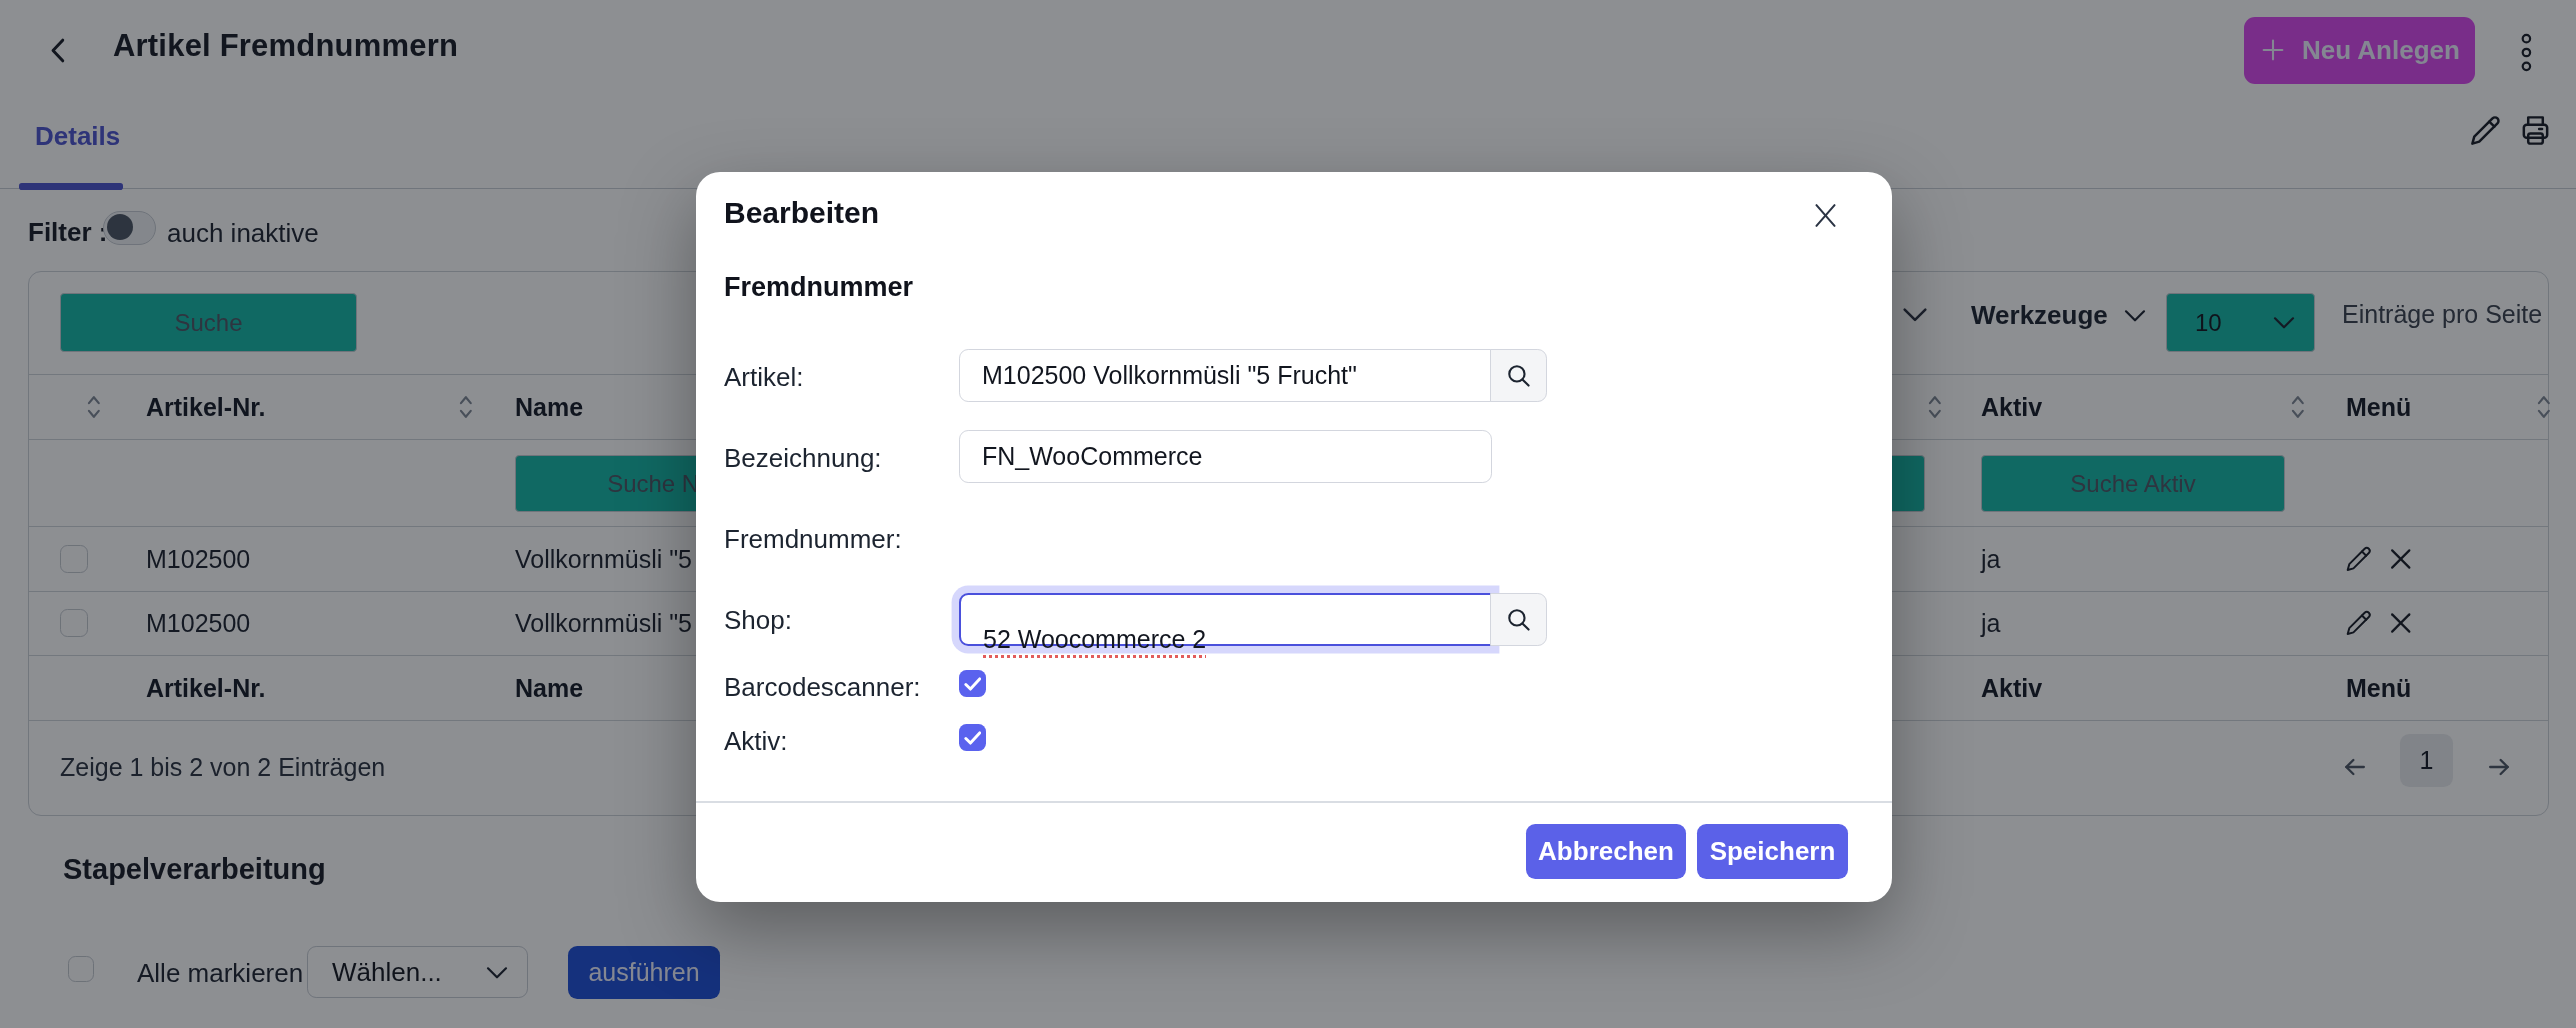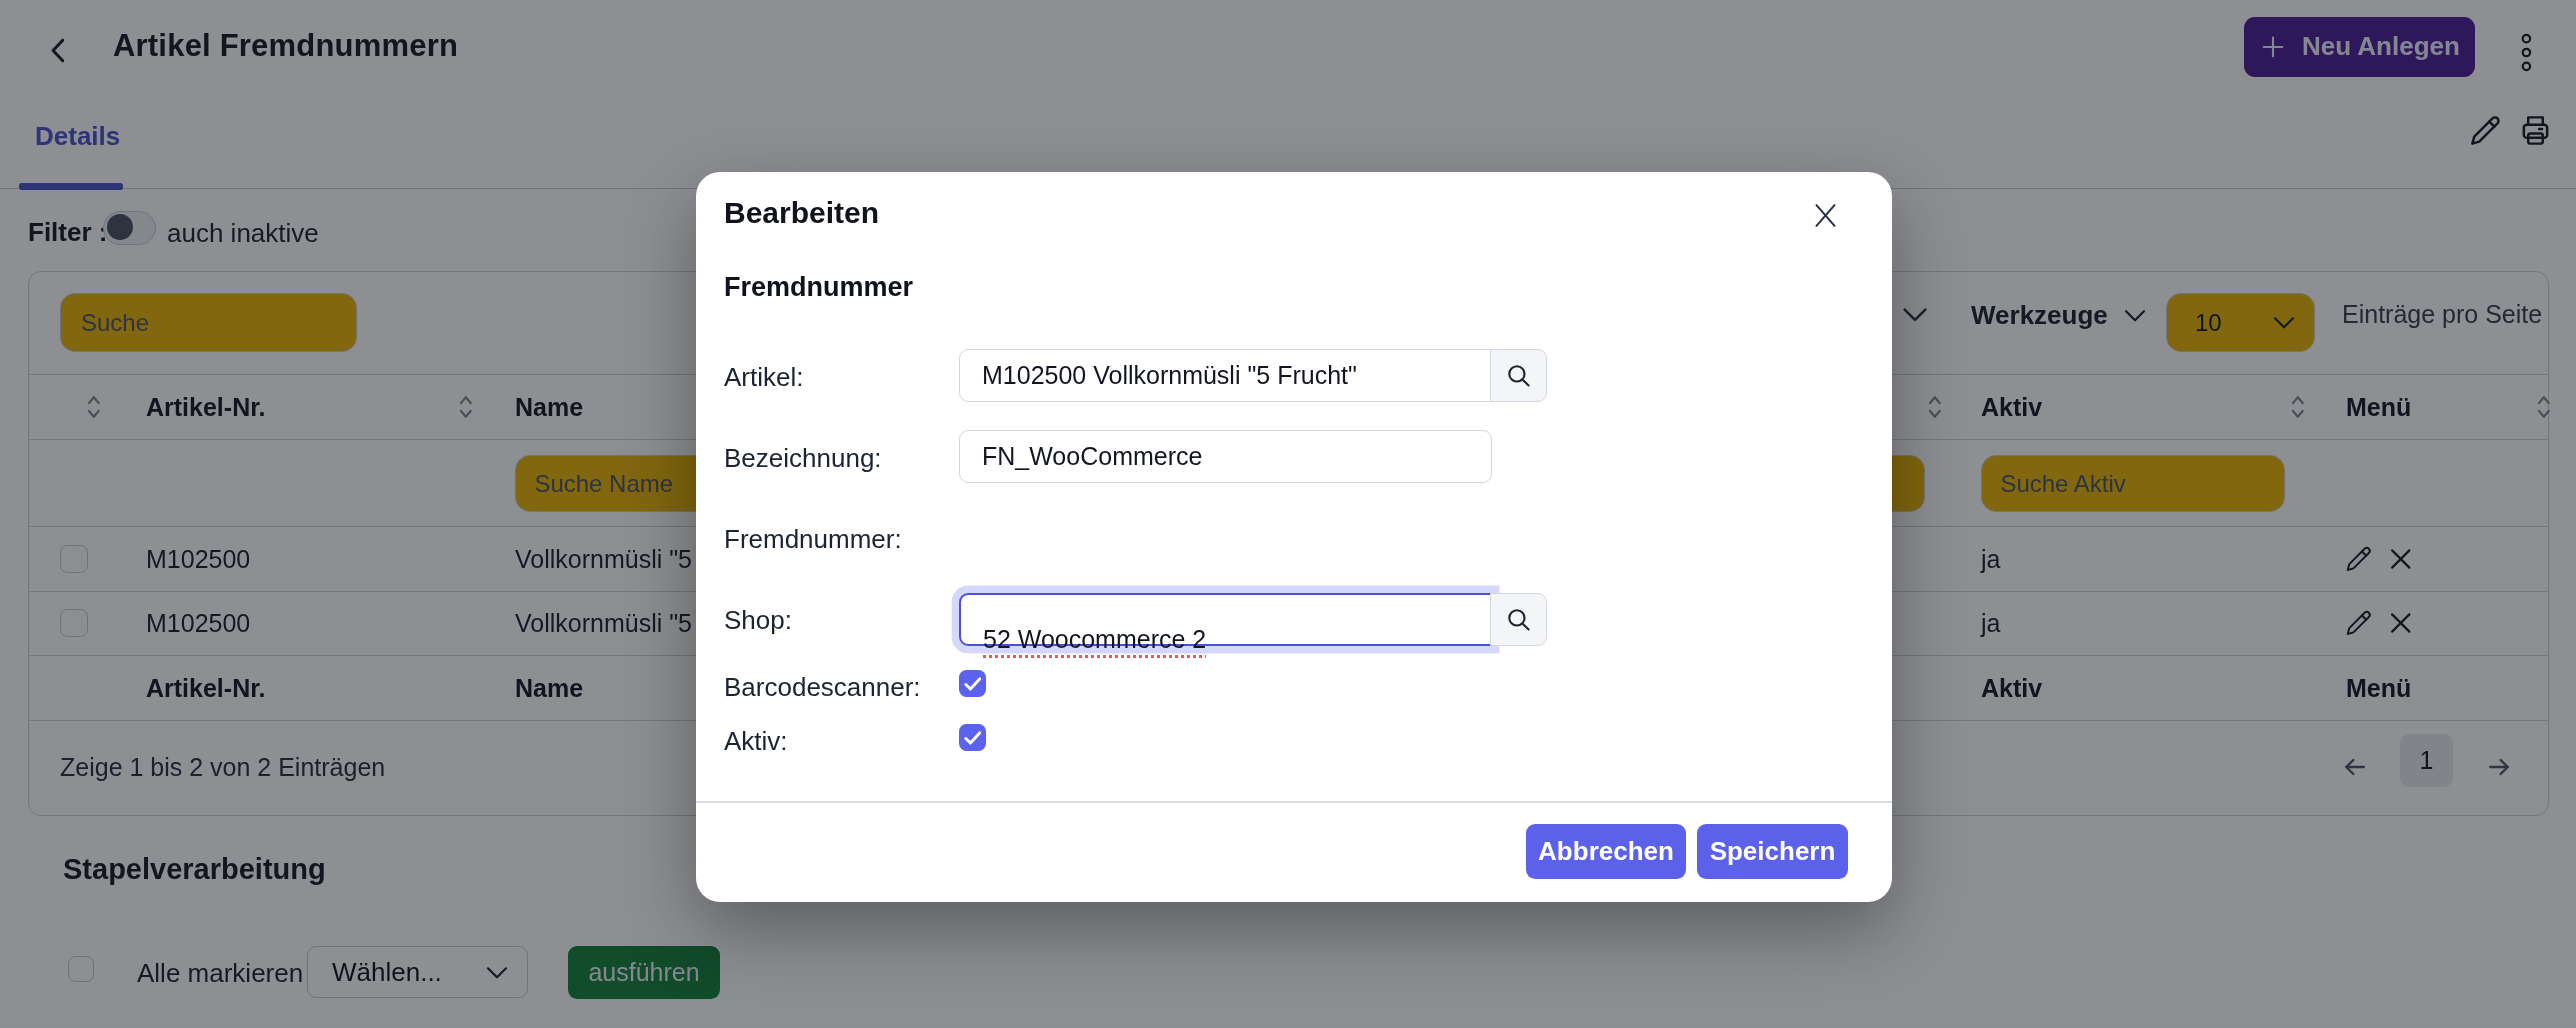--- a/index.html
+++ b/index.html
@@ -11,22 +11,22 @@
     overflow: hidden;
     color: #171c26;
   }
   svg { display:block; }
 
   
   .app-header { position:absolute; left:0; top:0; width:2576px; height:101px; }
   .back-btn { position:absolute; left:44px; top:35px; width:31px; height:31px; cursor:pointer; }
   .page-title { position:absolute; left:113px; top:28px; font-size:31px; font-weight:700; letter-spacing:0.2px; }
   .new-btn {
-    position:absolute; left:2244px; top:16.6px; width:231px; height:60px;
-    background:#4c1d95; border-radius:11px; color:#eef0ff;
+    position:absolute; left:2244px; top:16.6px; width:231px; height:67px;
+    background:#d946ef; border-radius:11px; color:#eef0ff;
     display:flex; align-items:center; justify-content:center; gap:14.8px;
     font-size:26px; font-weight:600; cursor:pointer;
   }
   .kebab { position:absolute; left:2514px; top:29.5px; width:24px; height:46px; display:flex; align-items:center; justify-content:center; cursor:pointer; }
 
   .tabs-row { position:absolute; left:0; top:101px; width:2576px; height:88px; border-bottom:1.8px solid #c9ced6; }
   .tab-details { position:absolute; left:35px; top:20px; font-size:26px; font-weight:700; color:#4d53cf; cursor:pointer; }
   .tab-underline { position:absolute; left:19.4px; bottom:-1.8px; width:104px; height:6.5px; background:#4d53cf; border-radius:2.8px; }
   .icon-btn { position:absolute; top:113px; width:37px; height:37px; cursor:pointer; }
   .icon-edit { left:2468px; }
@@ -34,22 +34,22 @@
 
   .filter-row { position:absolute; left:0; top:189px; width:2576px; height:83px; }
   .filter-label { position:absolute; left:28px; top:28px; font-size:26px; font-weight:700; }
   .toggle { position:absolute; left:103px; top:22px; width:53px; height:34px; background:#eef0f3; border:1.8px solid #c6cbd3; border-radius:17.5px; cursor:pointer; }
   .toggle-knob { position:absolute; left:2.8px; top:1.8px; width:26px; height:26px; border-radius:50%; background:#4b5462; }
   .filter-toggle-label { position:absolute; left:167px; top:29px; font-size:26px; color:#1d2330; }
 
   
   .card { position:absolute; left:28px; top:271px; width:2521px; height:545px; background:#fff; border:1.8px solid #ccd1d8; border-radius:13px; }
   .search-input, .col-filter-input, .pagesize-box {
-    border:1.8px solid #c7ccd4; border-radius:15px; background:#eab308;
-    font-family:"Liberation Sans",sans-serif; font-size:24px; color:#12161f;
+    border:1.8px solid #c7ccd4; border-radius:4px; background:#14b8a6;
+    font-family:"Liberation Sans",sans-serif; font-size:24px; color:#12161f;text-align:center;
   }
   .search-input { position:absolute; left:31px; top:21px; width:297px; height:59px; padding:0 20px; }
   .search-input::placeholder, .col-filter-input::placeholder { color:#4c5564; opacity:1; }
   .stray-chevron { position:absolute; left:1872px; top:33px; }
   .tools-dd { position:absolute; left:1942px; top:28px; display:flex; align-items:center; gap:14.8px; cursor:pointer; font-size:26px; font-weight:600; color:#1c2230;justify-content:center; }
   .pagesize-box { position:absolute; left:2137px; top:21px; width:149px; height:59px; display:flex; align-items:center; justify-content:space-between; padding:0 18.4px 0 28px; cursor:pointer; }
   .pagesize-label { position:absolute; left:2313px; top:28px; font-size:25px; color:#39404e; }
 
   .thead-row { position:absolute; left:0; top:102px; width:100%; height:66px; border-top:1.8px solid #ced3da; border-bottom:1.8px solid #ced3da; }
   .tf-row   { position:absolute; left:0; top:169px; width:100%; height:86px; border-bottom:1.8px solid #ced3da; }
@@ -68,21 +68,21 @@
   .zeige { position:absolute; left:31px; top:33px; font-size:25px; color:#2a3240; }
   .pag-prev { position:absolute; left:2310px; top:33px; cursor:pointer; }
   .pag-page { position:absolute; left:2371px; top:14px; width:53px; height:53px; background:#e9ebee; border-radius:9.2px; display:flex; align-items:center; justify-content:center; font-size:25px; color:#141a26; cursor:pointer; }
   .pag-next { position:absolute; left:2455px; top:33px; cursor:pointer; }
 
   
   .batch-title { position:absolute; left:63px; top:853px; font-size:29px; font-weight:800; }
   .batch-checkbox { position:absolute; left:68px; top:956px; width:26px; height:26px; border:1.8px solid #c3c8cf; border-radius:7.4px; background:#fdfdfe; cursor:pointer; }
   .batch-label { position:absolute; left:137px; top:958px; font-size:26px; color:#1d2330; }
   .batch-select { position:absolute; left:307px; top:946px; width:221px; height:52px; border:1.8px solid #c7ccd4; border-radius:9.2px; display:flex; align-items:center; justify-content:space-between; padding:0 18.4px 0 24px; font-size:26px; color:#12161f; cursor:pointer; background:#fff; }
-  .batch-run { position:absolute; left:568px; top:946px; width:152px; height:53px; background:#15803d; border-radius:9.2px; display:flex; align-items:center; justify-content:center; color:#f0f1ff; font-size:25px; cursor:pointer; }
+  .batch-run { position:absolute; left:568px; top:946px; width:152px; height:53px; background:#1d4ed8; border-radius:9.2px; display:flex; align-items:center; justify-content:center; color:#f0f1ff; font-size:25px; cursor:pointer; }
 
   
   .overlay { position:absolute; inset:0; background:rgba(13,16,23,0.47); z-index:50; }
   .modal {
     position:absolute; left:696px; top:172px; width:1196px; height:730px;
     background:#fff; border-radius:24px; z-index:60;
     box-shadow:0 28px 74px rgba(0,0,0,.35);
   }
   .modal-title { position:absolute; left:28px; top:24px; font-size:30px; font-weight:700; color:#10131c; }
   .modal-close { position:absolute; left:1114px; top:28px; width:33px; height:33px; cursor:pointer; }

